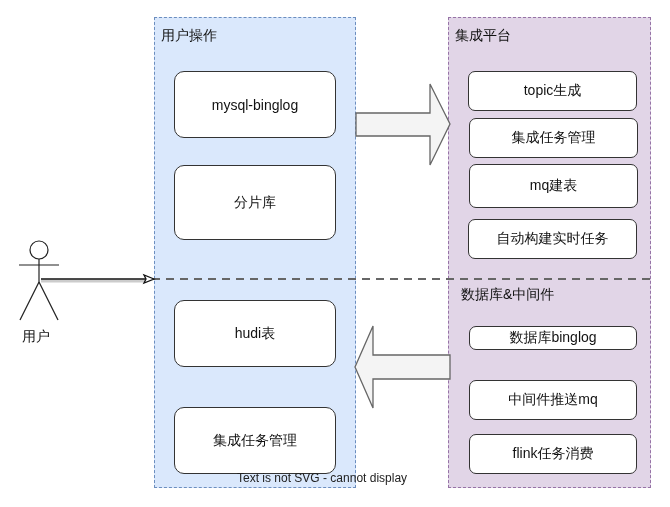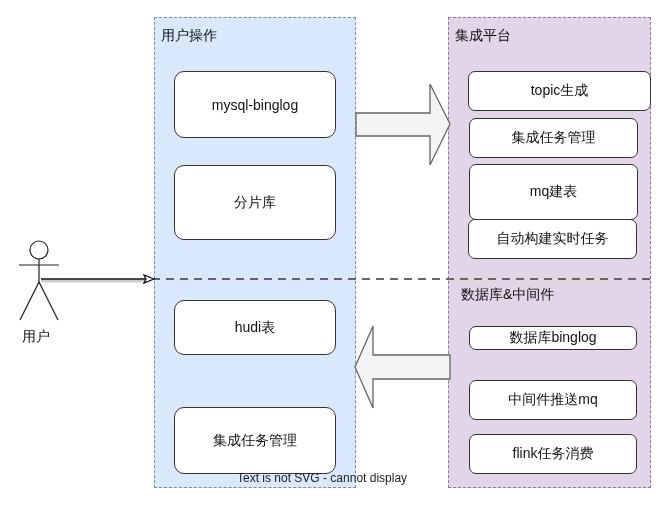--- a/index.html
+++ b/index.html
@@ -27,34 +27,34 @@
 <div class="section-label" style="left:455px; top:27px;">集成平台</div>
 <div class="section-label" style="left:461px; top:286px;">数据库&amp;中间件</div>
 
 <div class="node" style="left:174px; top:71px; width:162px; height:67px;">
   <span>mysql-binglog</span>
 </div>
 <div class="node" style="left:174px; top:165px; width:162px; height:75px;">
   <span>分片库</span>
 </div>
 
-<div class="node" style="left:174px; top:300px; width:162px; height:55px;">
+<div class="node" style="left:174px; top:300px; width:162px; height:67px;">
   <span>hudi表</span>
 </div>
 <div class="node" style="left:174px; top:407px; width:162px; height:67px;text-align:center;">
   <span>集成任务管理</span>
 </div>
 
-<div class="node small" style="left:468px; top:71px; width:183px; height:40px;">
+<div class="node small" style="left:468px; top:71px; width:169px; height:40px;">
   <span>topic生成</span>
 </div>
 <div class="node small" style="left:469px; top:118px; width:169px; height:40px;">
   <span>集成任务管理</span>
 </div>
-<div class="node small" style="left:469px; top:164px; width:169px; height:56px;">
+<div class="node small" style="left:469px; top:164px; width:169px; height:44px;">
   <span>mq建表</span>
 </div>
 <div class="node small" style="left:468px; top:219px; width:169px; height:40px;">
   <span>自动构建实时任务</span>
 </div>
 
 <div class="node small" style="left:469px; top:326px; width:168px; height:24px;">
   <span>数据库binglog</span>
 </div>
 <div class="node small" style="left:469px; top:380px; width:168px; height:40px;">

